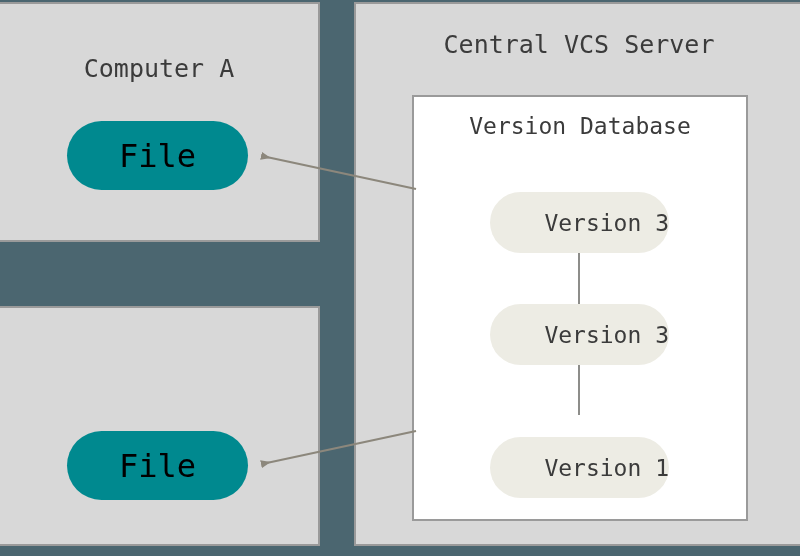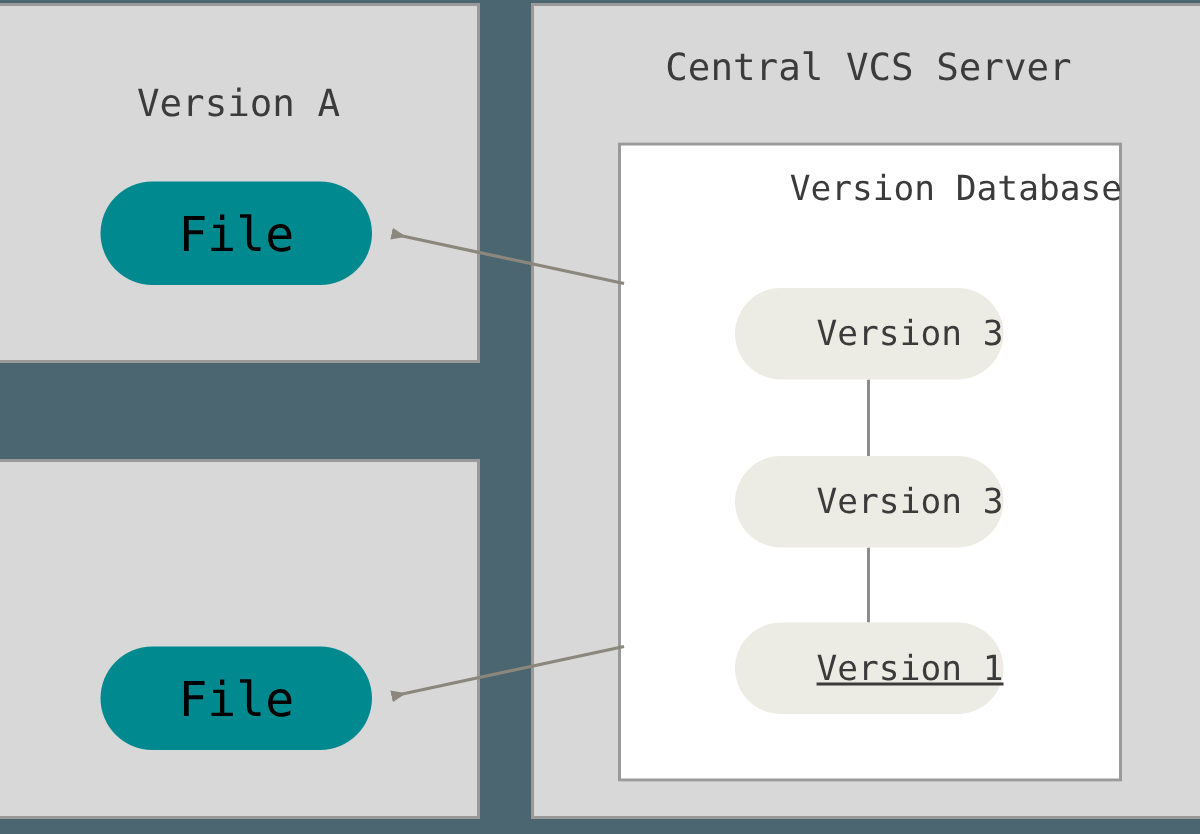--- a/index.html
+++ b/index.html
@@ -73,21 +73,21 @@
     height: 426px;
     background: #ffffff;
     border: 2px solid #9a9a9a;
     box-sizing: border-box;
   }
   #version-db-title {
     position: absolute;
     left: 412px;
     top: 113px;
     width: 336px;
-    text-align: right;
+    text-align: center;
     color: #3b3b3b;
     font-size: 23px;
     white-space: nowrap;
   }
 
   
   .file-pill {
     position: absolute;
     width: 181px;
     height: 69px;
@@ -110,21 +110,21 @@
     background: #edece4;
     border-radius: 31px;
     color: #3b3b3b;
     font-size: 23px;
     display: flex;
     align-items: center;
     justify-content: flex-end;
   }
   #version-3 { left: 490px; top: 192px; }
   #version-2 { left: 490px; top: 304px; }
-  #version-1 { left: 490px; top: 415px; text-decoration: underline; }
+  #version-1 { left: 490px; top: 437px; }
 
   
   .version-link {
     position: absolute;
     left: 578px;
     width: 2px;
     background: #8d8d8a;
   }
   #link-3-2 { top: 253px; height: 51px; }
   #link-2-1 { top: 365px; height: 50px; }
@@ -138,21 +138,21 @@
     height: 556px;
     pointer-events: none;
   }
 </style>
 </head>
 <body>
 
 <div id="diagram">
 
   <div class="panel" id="computer-a">
-    <div class="panel-title">Version A</div>
+    <div class="panel-title">Computer A</div>
   </div>
   <div class="file-pill" id="file-a">
     <span>File</span>
   </div>
 
   <div class="panel" id="computer-b">
     
   </div>
   <div class="file-pill" id="file-b">
     <span>File</span>

